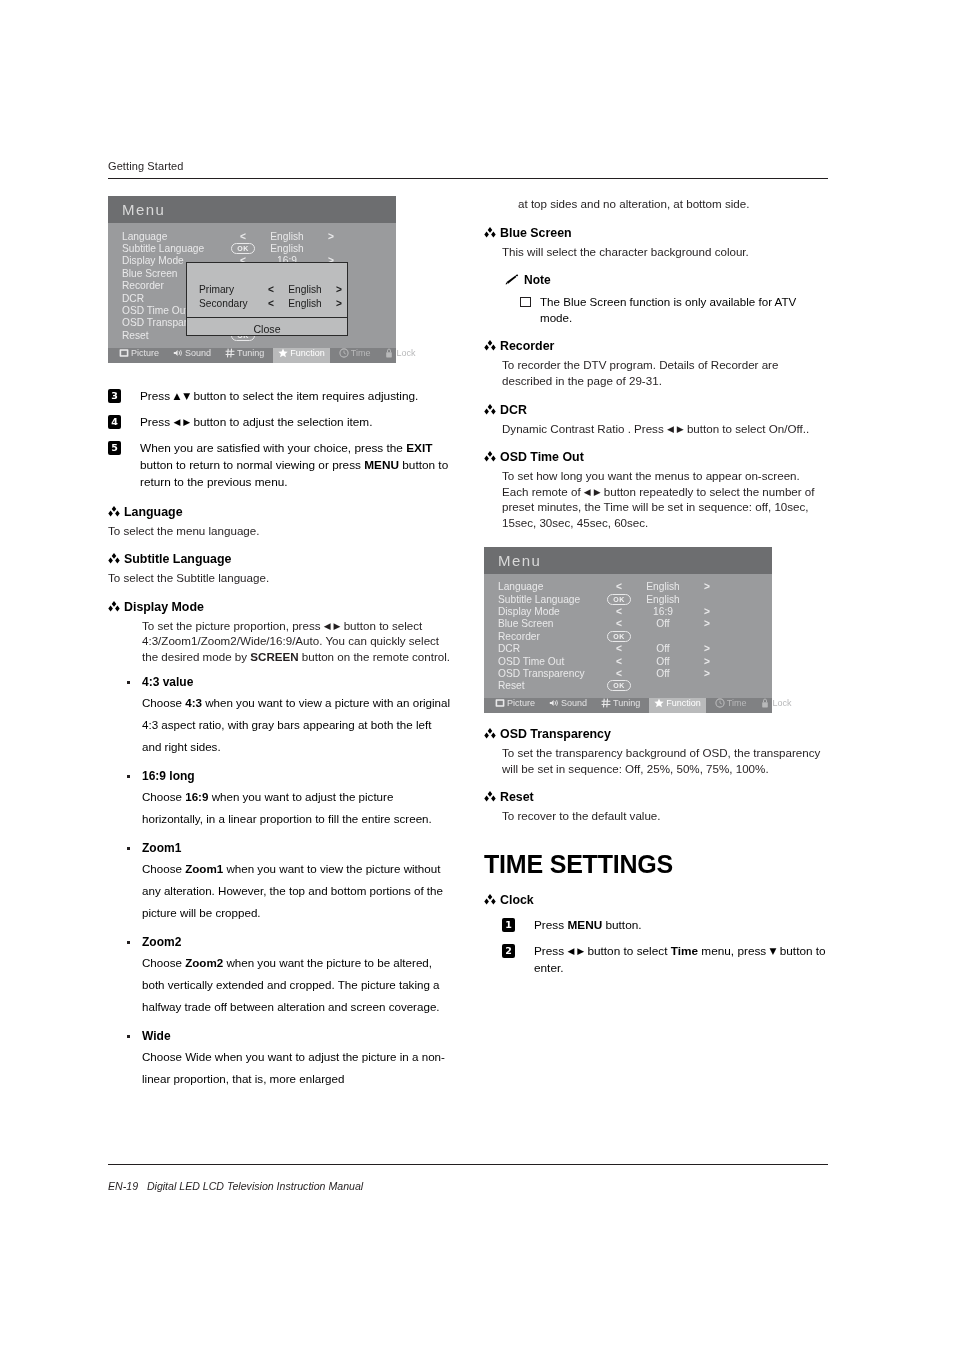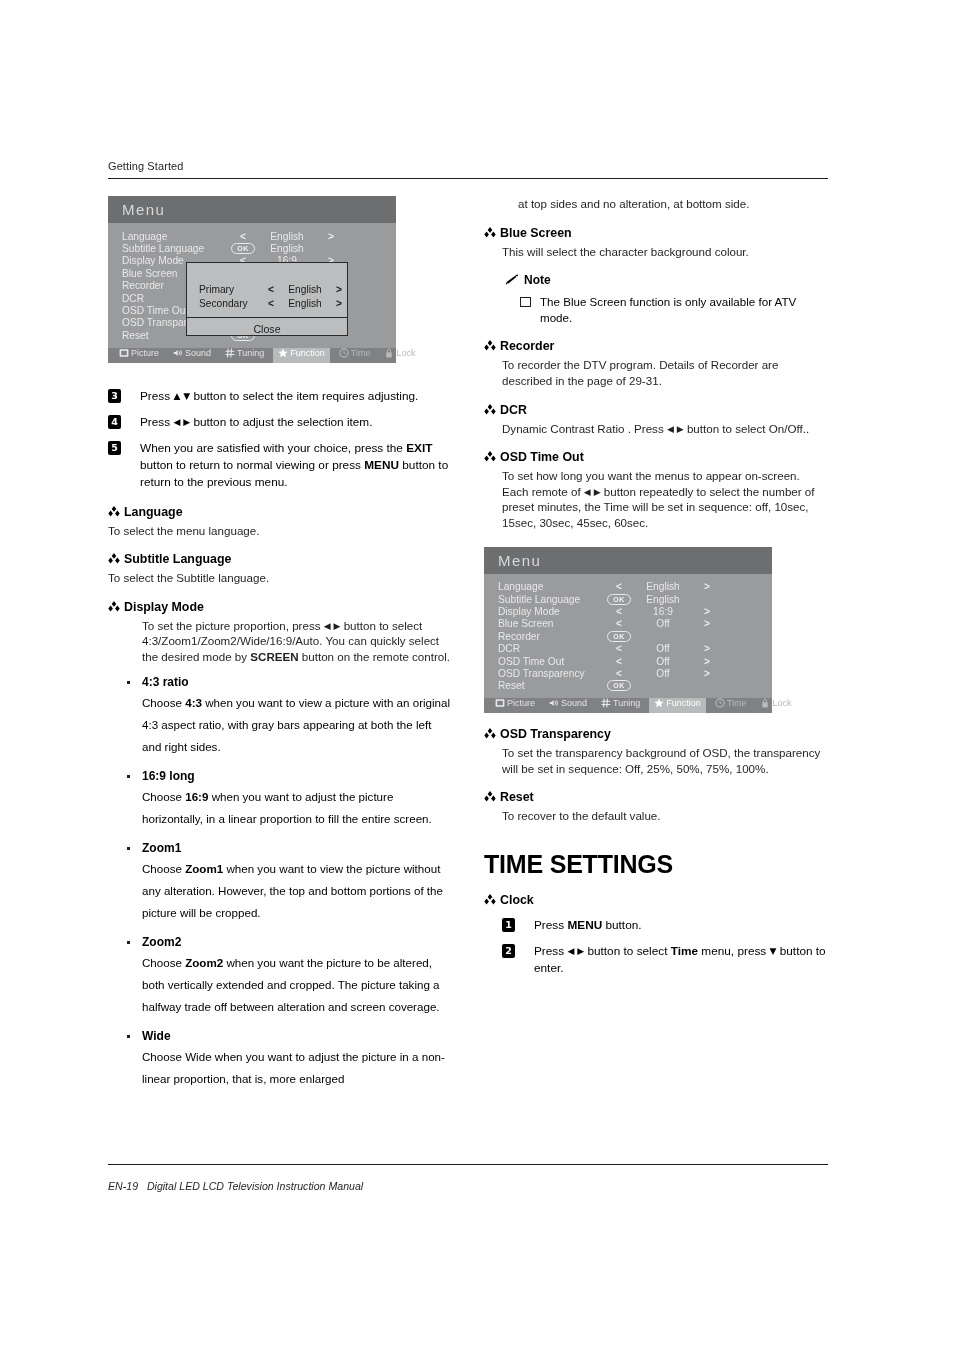--- a/index.html
+++ b/index.html
@@ -288,21 +288,21 @@
             <path d="M6 1 L8.3 3.9 L6 6.8 L3.7 3.9 Z M2.6 5.6 L4.9 8.5 L2.6 11.4 L0.3 8.5 Z M9.4 5.6 L11.7 8.5 L9.4 11.4 L7.1 8.5 Z" fill="#000"></path>
           </svg>
       </span>
       <span>Display Mode</span>
     </div>
     <div class="body-txt" style="margin-left:34px"><span>To set the picture proportion, press </span><span class="ar">◀  ▶</span><span> button to select 4:3/Zoom1/Zoom2/Wide/16:9/Auto. You can quickly select the desired mode by </span><b>SCREEN</b><span> button on the remote control.</span></div>
 
     <div id="mode-list">
         <div class="dotrow">
           <span class="dot"></span>
-          <div class="dt">4:3 ratio</div>
+          <div class="dt">4:3 value</div>
           <div class="dd"><span>Choose </span><b>4:3</b><span> when you want to view a picture with an original 4:3 aspect ratio, with gray bars appearing at both the left and right sides.</span></div>
         </div>
         <div class="dotrow">
           <span class="dot"></span>
           <div class="dt">16:9 long</div>
           <div class="dd"><span>Choose </span><b>16:9</b><span> when you want to adjust the picture horizontally, in a linear proportion to fill the entire screen.</span></div>
         </div>
         <div class="dotrow">
           <span class="dot"></span>
           <div class="dt">Zoom1</div>

